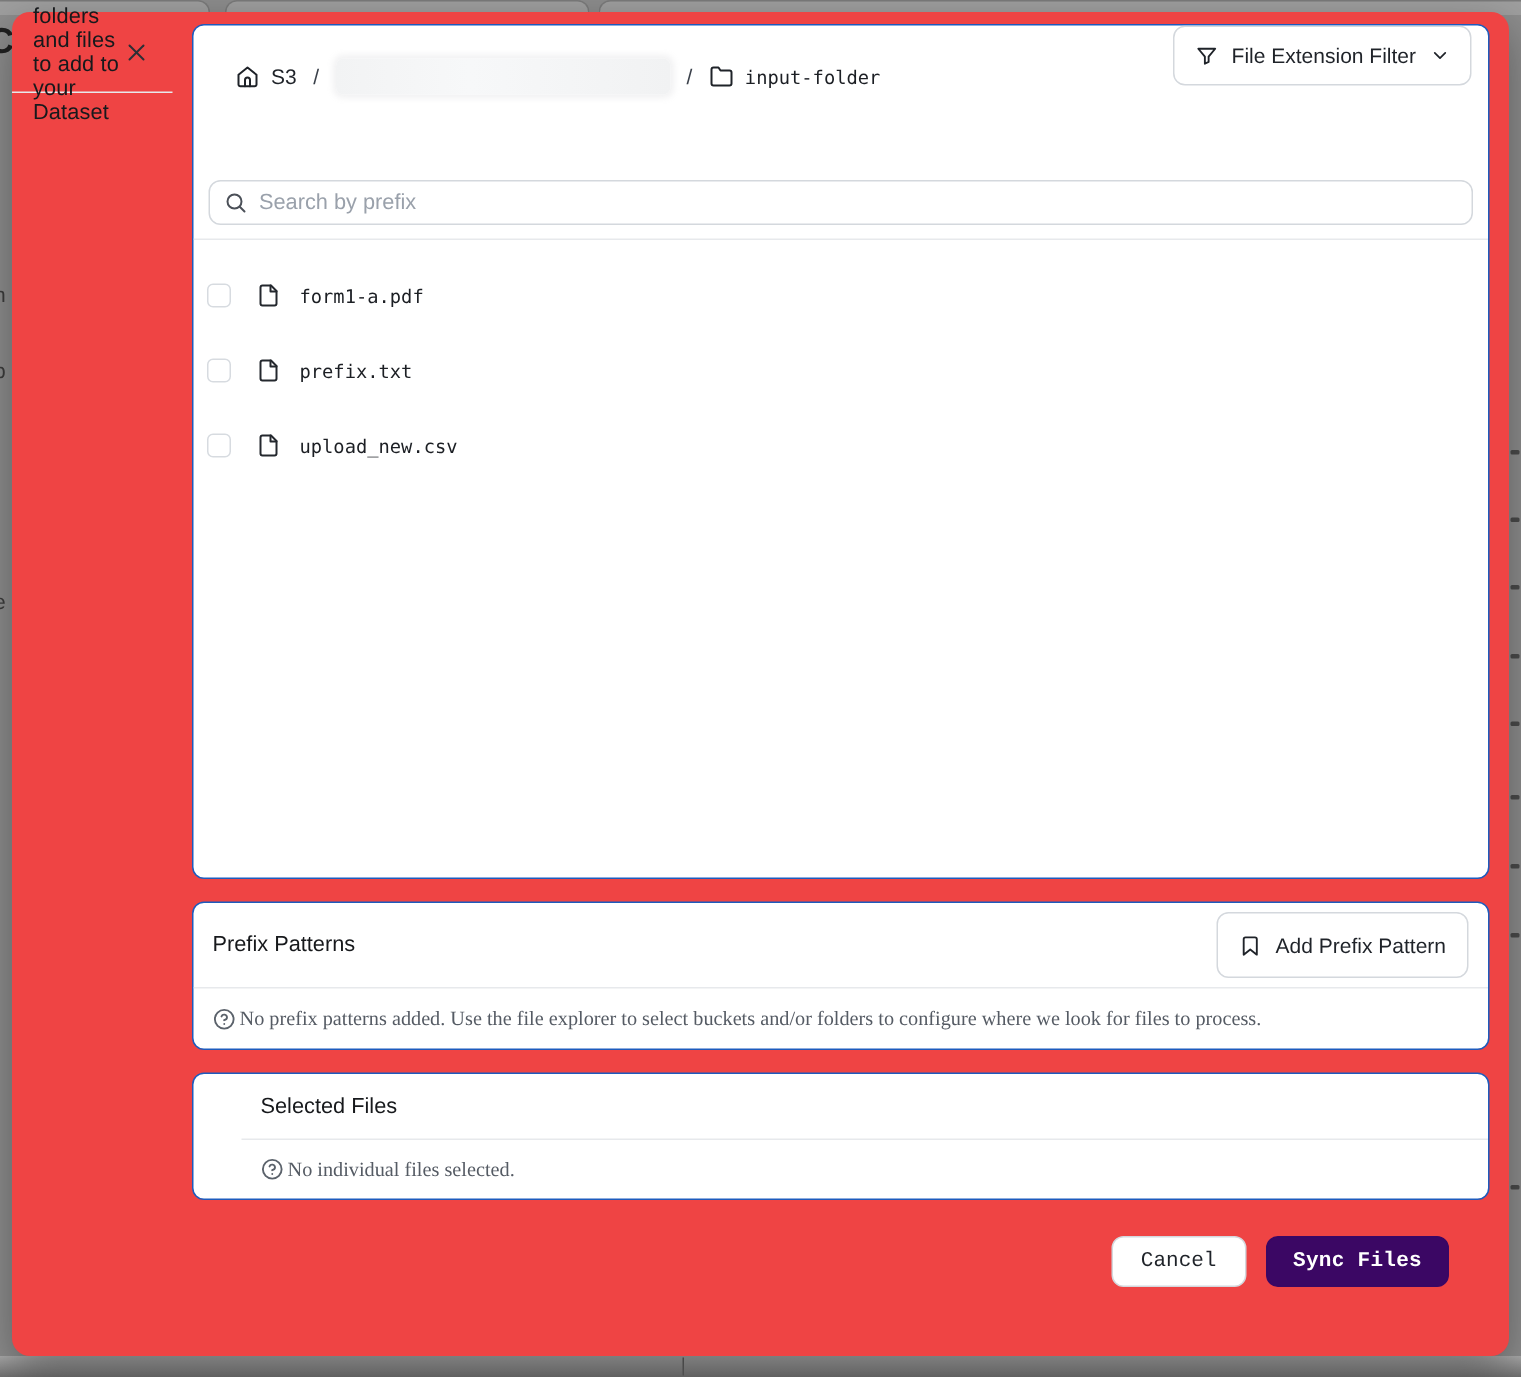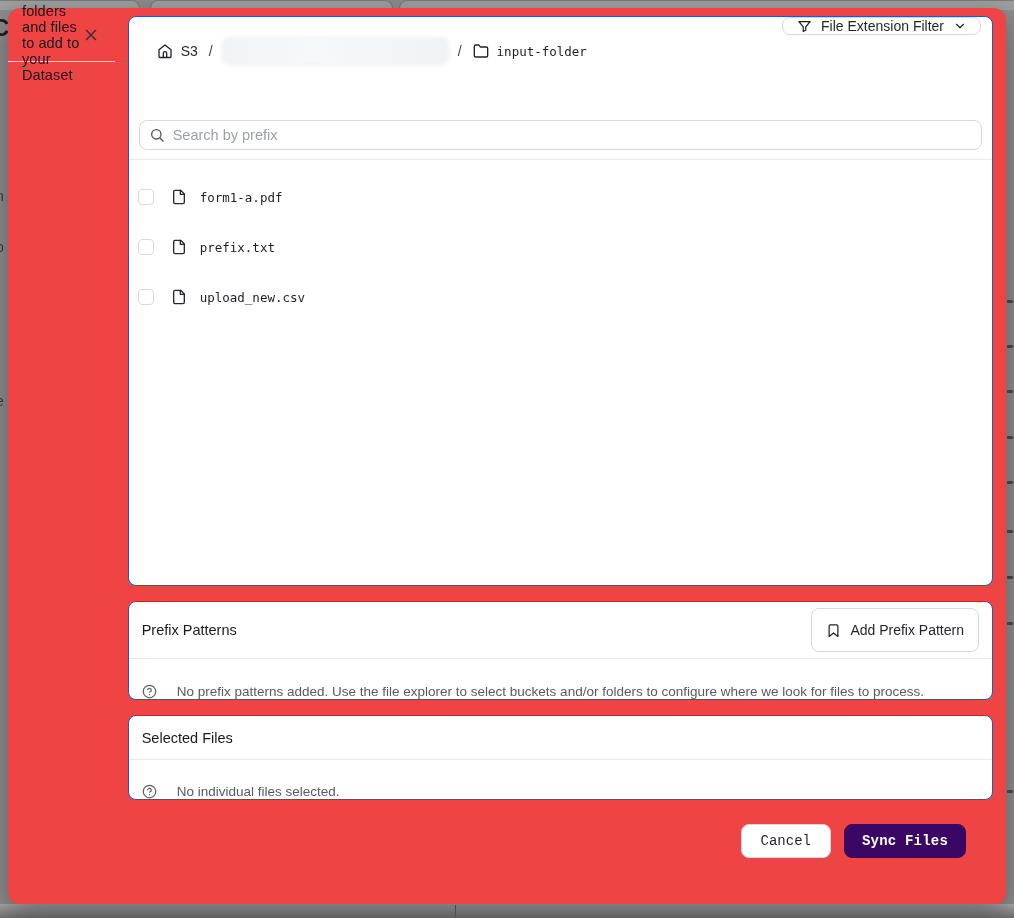--- a/index.html
+++ b/index.html
@@ -46,21 +46,21 @@
   
   .explorer { height: 570px; flex: 0 0 570px; display: flex; flex-direction: column; overflow: hidden; }
   .crumb-row { height: 68px; flex: 0 0 68px; display: flex; padding: 0 11px 0 28px; gap: 32px; }
   .crumbs { display: flex; align-items: center; gap: 11px; }
   .crumb { display: flex; align-items: center; gap: 8px; background: none; border: none; cursor: pointer; padding: 0; }
   .crumb-label { font-size: 14px; color: #1f2329; }
   .crumb-sep { font-size: 14px; color: #3a404a; }
   .redacted { width: 223px; height: 24px; border-radius: 5px; background: linear-gradient(90deg,#f2f3f4, #f7f8f9 40%, #f1f2f3); box-shadow: 0 0 4px 2px rgba(240,240,241,.9); }
   .mono { font-family: "DejaVu Sans Mono", monospace; font-size: 12.5px; color: #1c1f24; }
   .filter-btn {
-    margin-left: auto; height: 18px; display: inline-flex; align-items: center; gap: 9px;
+    margin-left: auto; height: 40px; display: inline-flex; align-items: center; gap: 9px;
     padding: 0 13px 0 14px; background: #fff; border: 1px solid #d4d8dd; border-radius: 8px;
     font-size: 14px; color: #1f2329; cursor: pointer; font-family: inherit;
   }
   .search-row { padding: 0 10px; flex: 0 0 auto; margin-top: 35px; }
   .search-wrap {
     height: 30px; border: 1px solid #d4d8dd; border-radius: 8px; display: flex; align-items: center;
     padding: 0 9px; gap: 8px; background: #fff;
   }
   .search-wrap input {
     border: none; outline: none; flex: 1; font-size: 14.5px; color: #1f2329; font-family: inherit; background: transparent;
@@ -72,31 +72,31 @@
   .file-row { height: 50px; display: flex; align-items: center; padding-left: 9px; cursor: pointer; }
   .checkbox {
     width: 16px; height: 16px; border: 1px solid #d7dbe0; border-radius: 4px; background: #fff; flex: 0 0 16px;
   }
   .file-icon { margin-left: 17px; color: #24282e; display: flex; }
   .file-name { margin-left: 13px; }
 
   
   .section { margin-top: 15px; display: flex; flex-direction: column; overflow: hidden; }
   .prefix-box { height: 99px; flex: 0 0 99px; }
-  .selected-box { height: 85px; flex: 0 0 85px; }
+  .selected-box { height: 85px; flex: 0 0 85px; padding-left: 32px; }
   .section-head { display: flex; align-items: center; padding: 0 13px; }
   .prefix-box .section-head { height: 56px; flex: 0 0 56px; gap: 24px; }
   .selected-box .section-head { height: 43px; flex: 0 0 43px; }
   .section-title { font-size: 14.5px; font-weight: 500; color: #17191c; }
   .add-prefix-btn {
     margin-left: auto; height: 44px; display: inline-flex; align-items: center; gap: 9px;
     padding: 0 14px; background: #fff; border: 1px solid #d4d8dd; border-radius: 8px;
     font-size: 14px; color: #1f2329; cursor: pointer; font-family: inherit;
   }
-  .info-row { display: flex; align-items: flex-end; gap: 20px; padding: 0 13px; flex: 1; color: #555b64; }
+  .info-row { display: flex; align-items: center; gap: 3px; padding: 0 13px; flex: 1; color: #555b64; font-family: Liberation Serif, serif; }
   .info-text { font-size: 13.5px; }
   .help-icon { color: #5b626b; display: flex; }
 
   
   .modal-footer { flex: 0 0 58px; display: flex; align-items: flex-end; justify-content: flex-end; gap: 13px; padding: 14px 27px 0 0; font-family: Liberation Mono, monospace; }
   .btn { height: 34px; border-radius: 8px; font-size: 14px; cursor: pointer; font-family: inherit; }
   .btn-cancel { background: #fff; border: 1px solid #d4d8dd; color: #1f2329; padding: 0 19px; }
   .btn-primary { background: var(--primary-button-bg, #3b0764); border: 1px solid var(--primary-button-bg, #3b0764); color: var(--primary-button-text, #ffffff); padding: 0 17px; font-weight: 600; letter-spacing: .2px; }
 
   .icon16 { width: 16px; height: 16px; }

